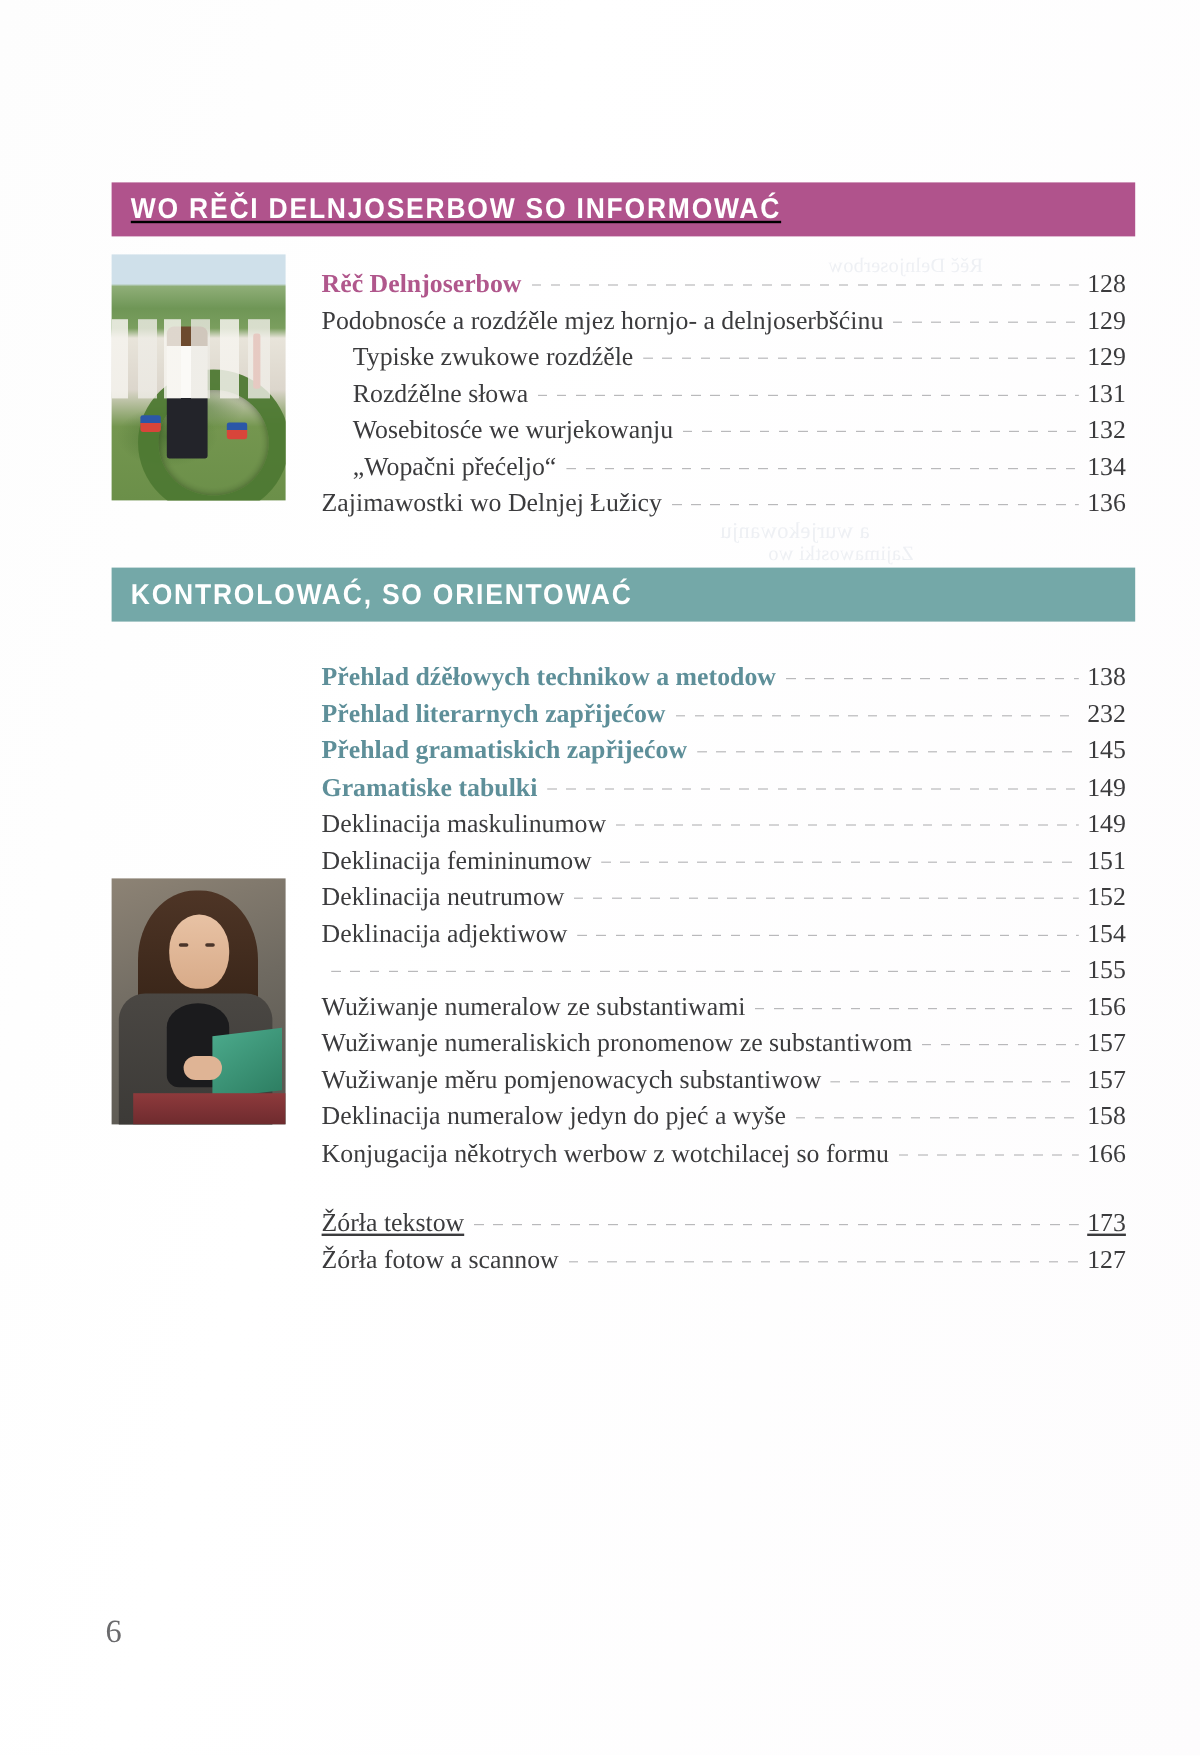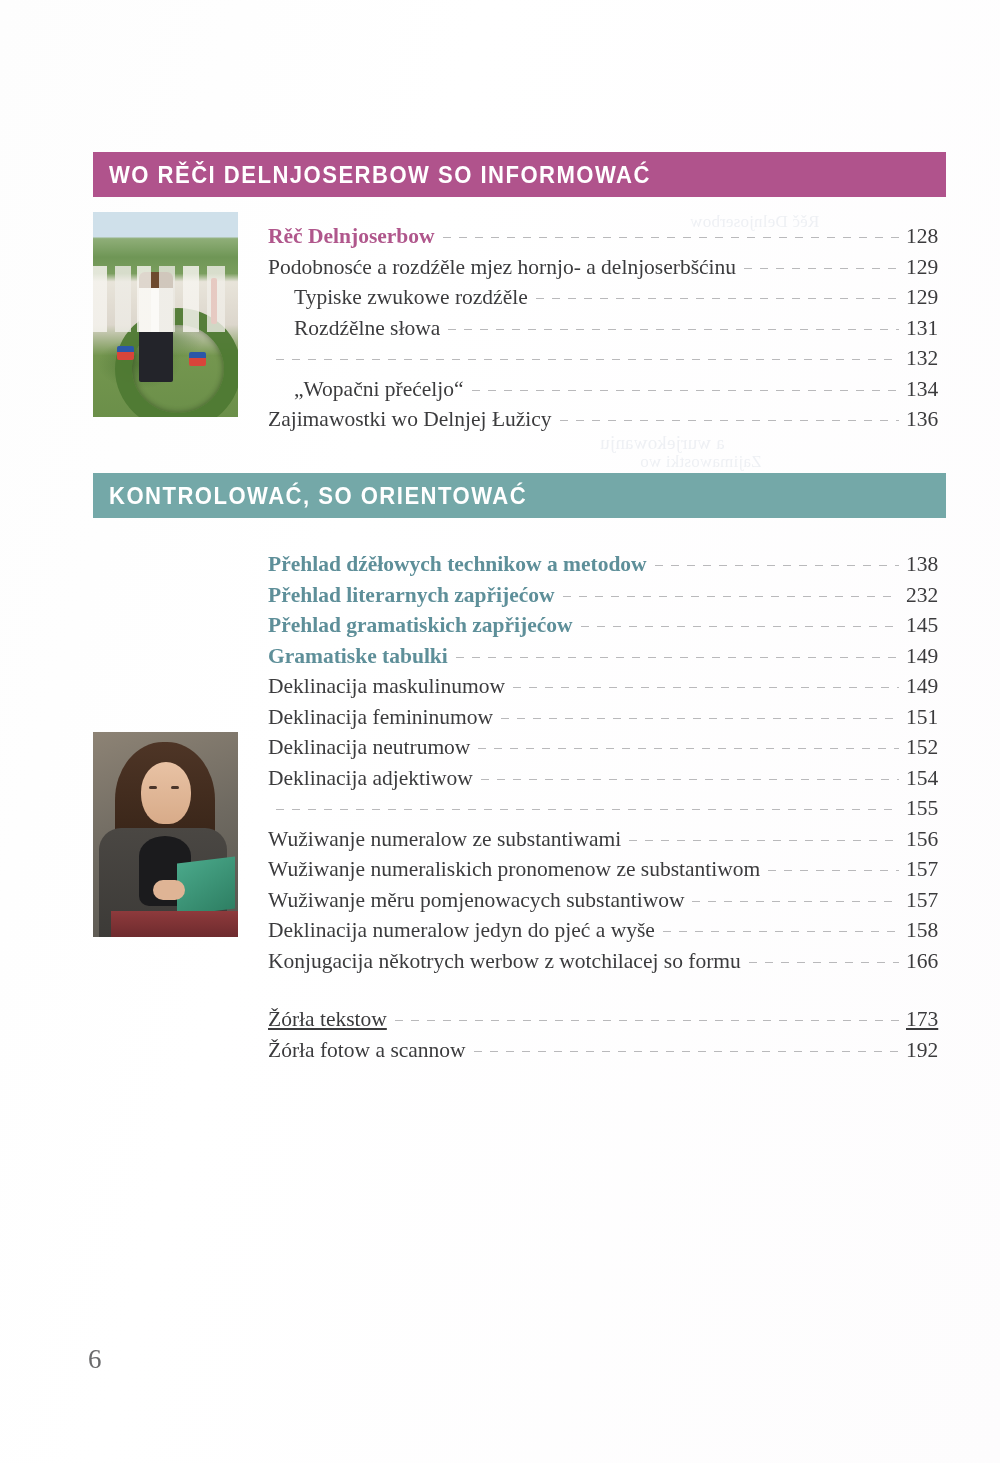--- a/index.html
+++ b/index.html
@@ -246,21 +246,21 @@
 </style>
 </head>
 <body>
 
 <div class="page">
 
   <div class="bleed bleed-1">a wurjekowanju</div>
   <div class="bleed bleed-2">Zajimawostki wo</div>
   <div class="bleed bleed-3">Rěč Delnjoserbow</div>
 
-  <div class="section" style="top:152px;">
+  <div class="section" style="top:152px;text-decoration:underline;">
     <div class="bar" style="background:#b0538c;">
       <span class="bar-title">WO RĚČI DELNJOSERBOW SO INFORMOWAĆ</span>
     </div>
   </div>
 
   <div class="thumb photo-festival" style="left:93px; top:212px;">
     <div class="fest-fg"></div>
     <div class="fest-ribbon"></div>
     <div class="fest-flag-a"></div>
     <div class="fest-flag-b"></div>
@@ -281,20 +281,21 @@
       <span class="label">Typiske zwukowe rozdźěle</span>
       <span class="leader"></span>
       <span class="pg">129</span>
     </div>
     <div class="entry indent">
       <span class="label">Rozdźělne słowa</span>
       <span class="leader"></span>
       <span class="pg">131</span>
     </div>
     <div class="entry indent">
+      <span class="label">Wosebitosće we wurjekowanju</span>
       <span class="leader"></span>
       <span class="pg">132</span>
     </div>
     <div class="entry indent">
       <span class="label">„Wopačni přećeljo“</span>
       <span class="leader"></span>
       <span class="pg">134</span>
     </div>
     <div class="entry">
       <span class="label">Zajimawostki wo Delnjej Łužicy</span>
@@ -392,19 +393,19 @@
       <span class="pg">166</span>
     </div>
     <div class="entry gap-before">
       <span class="label">Žórła tekstow</span>
       <span class="leader"></span>
       <span class="pg">173</span>
     </div>
     <div class="entry">
       <span class="label">Žórła fotow a scannow</span>
       <span class="leader"></span>
-      <span class="pg">192</span>
+      <span class="pg">127</span>
     </div>
   </div>
 
   <div class="folio">6</div>
 
 </div>
 
 </body></html>

